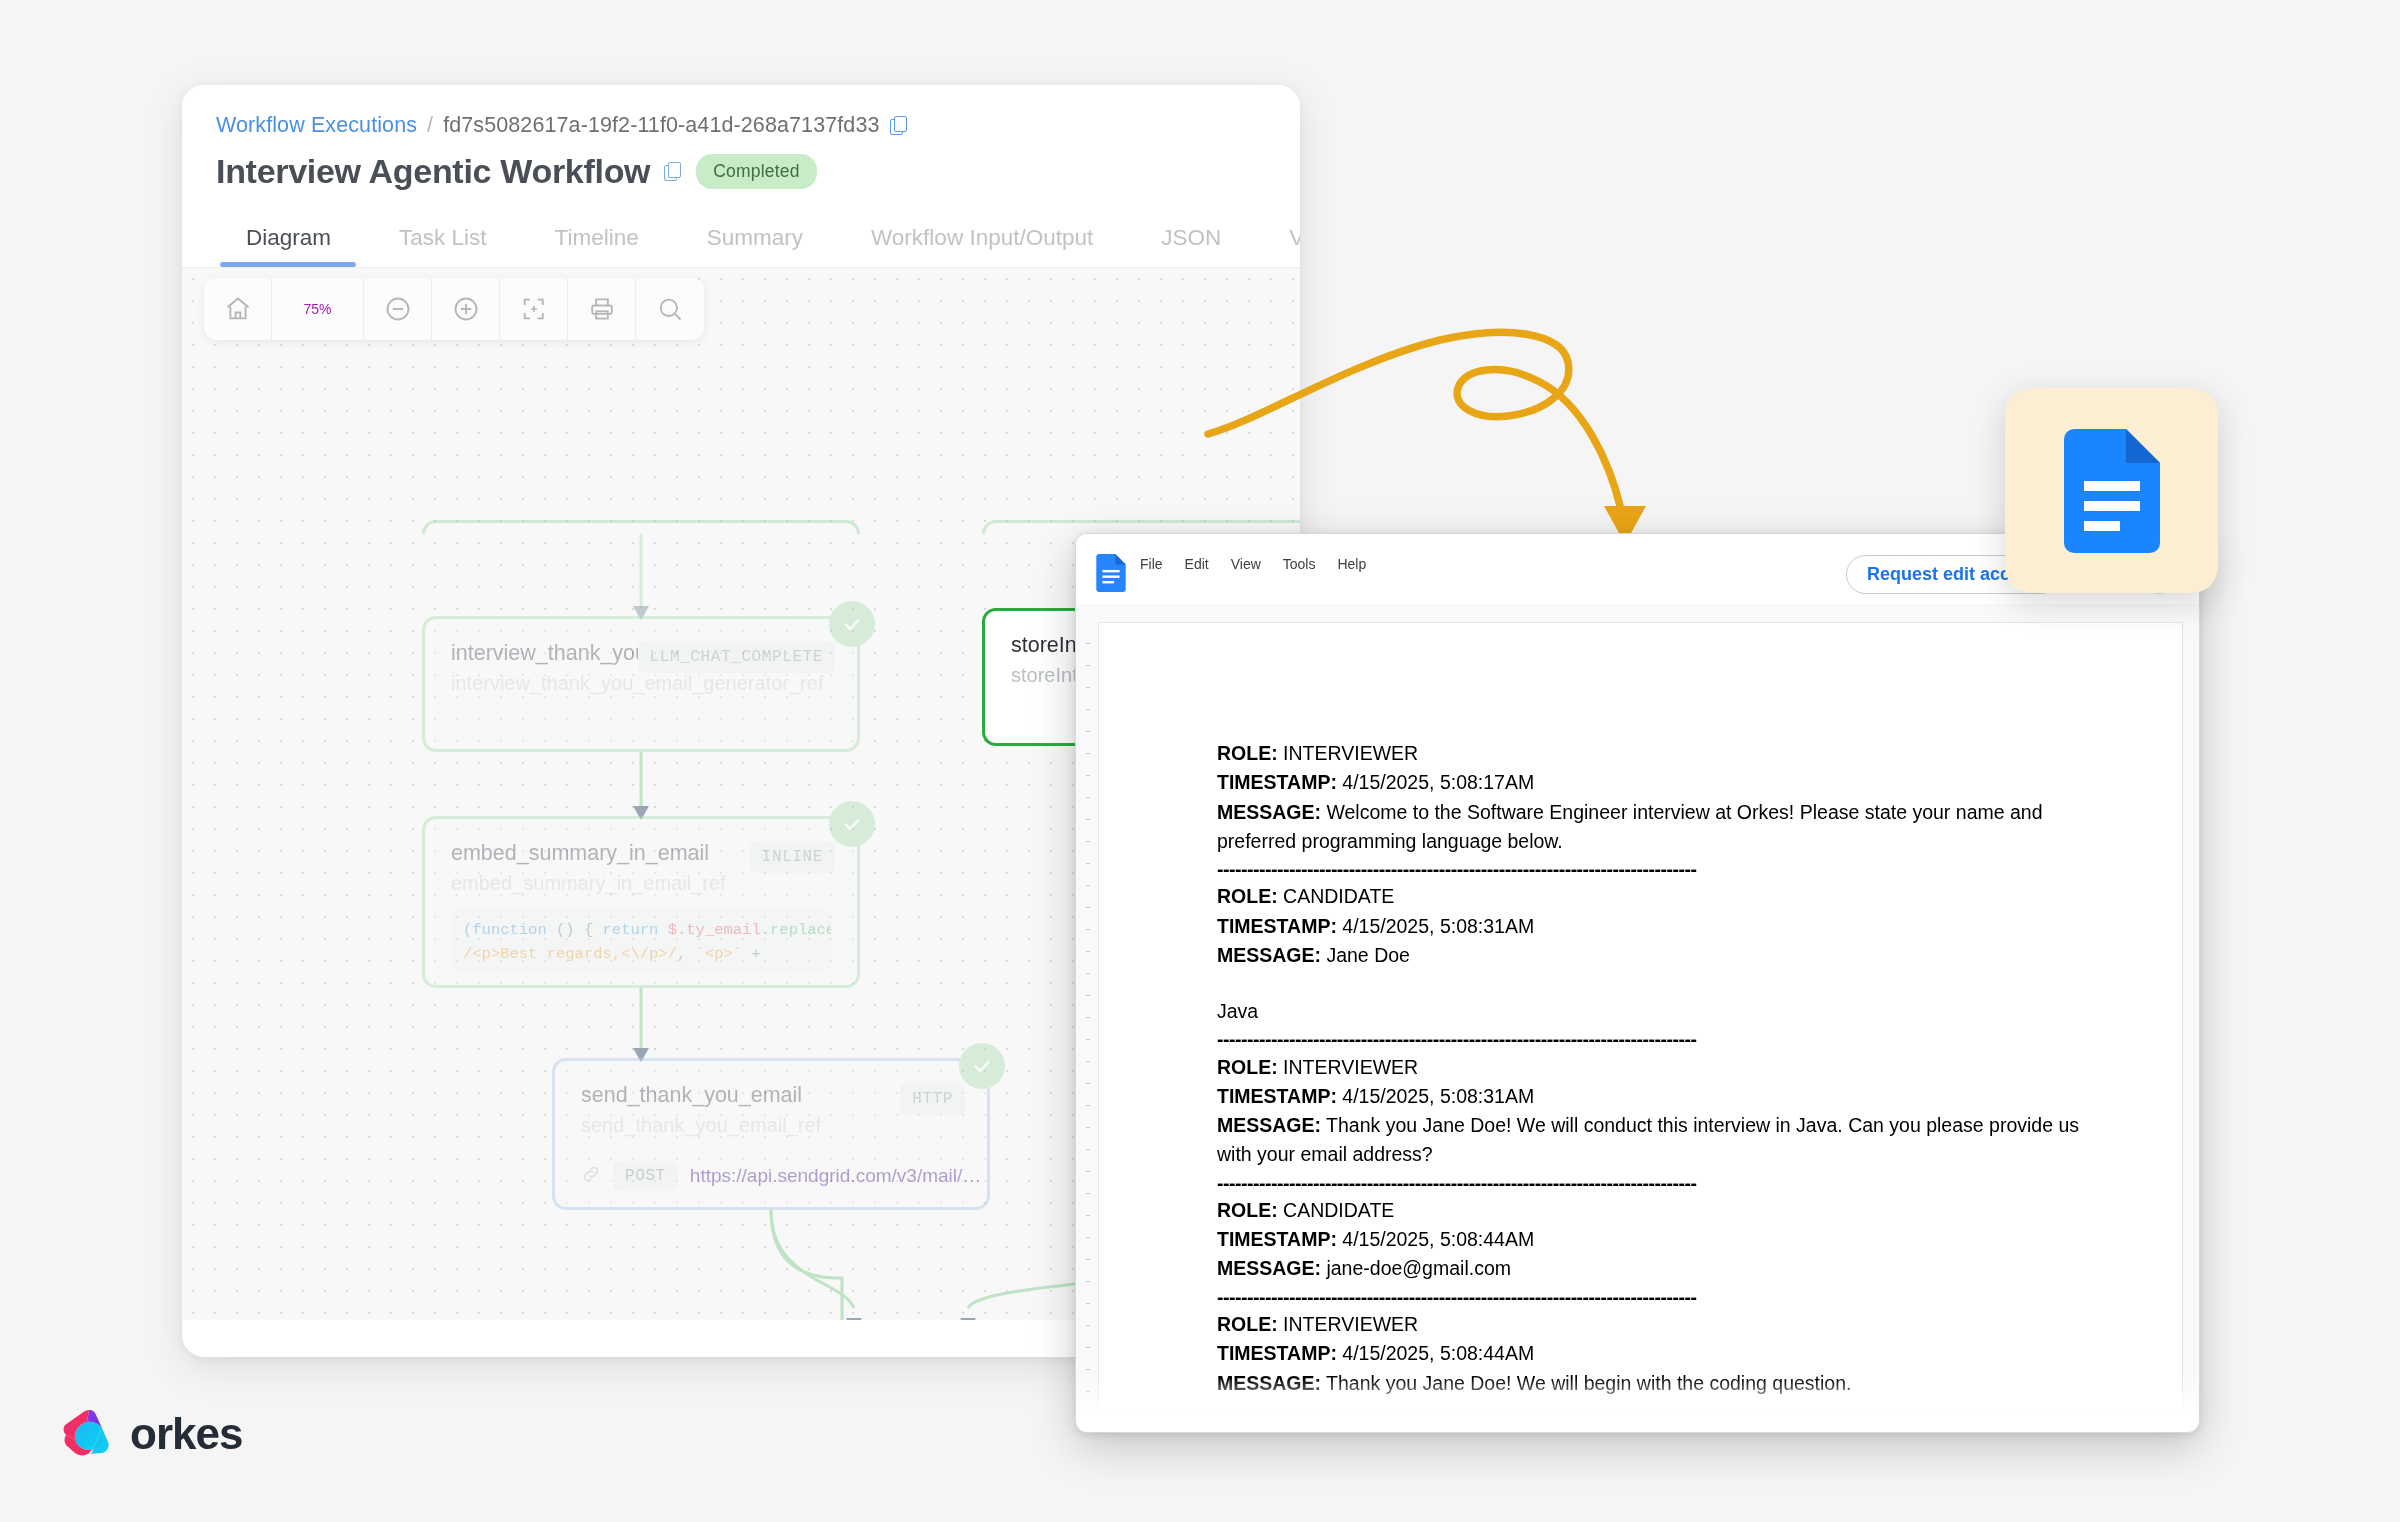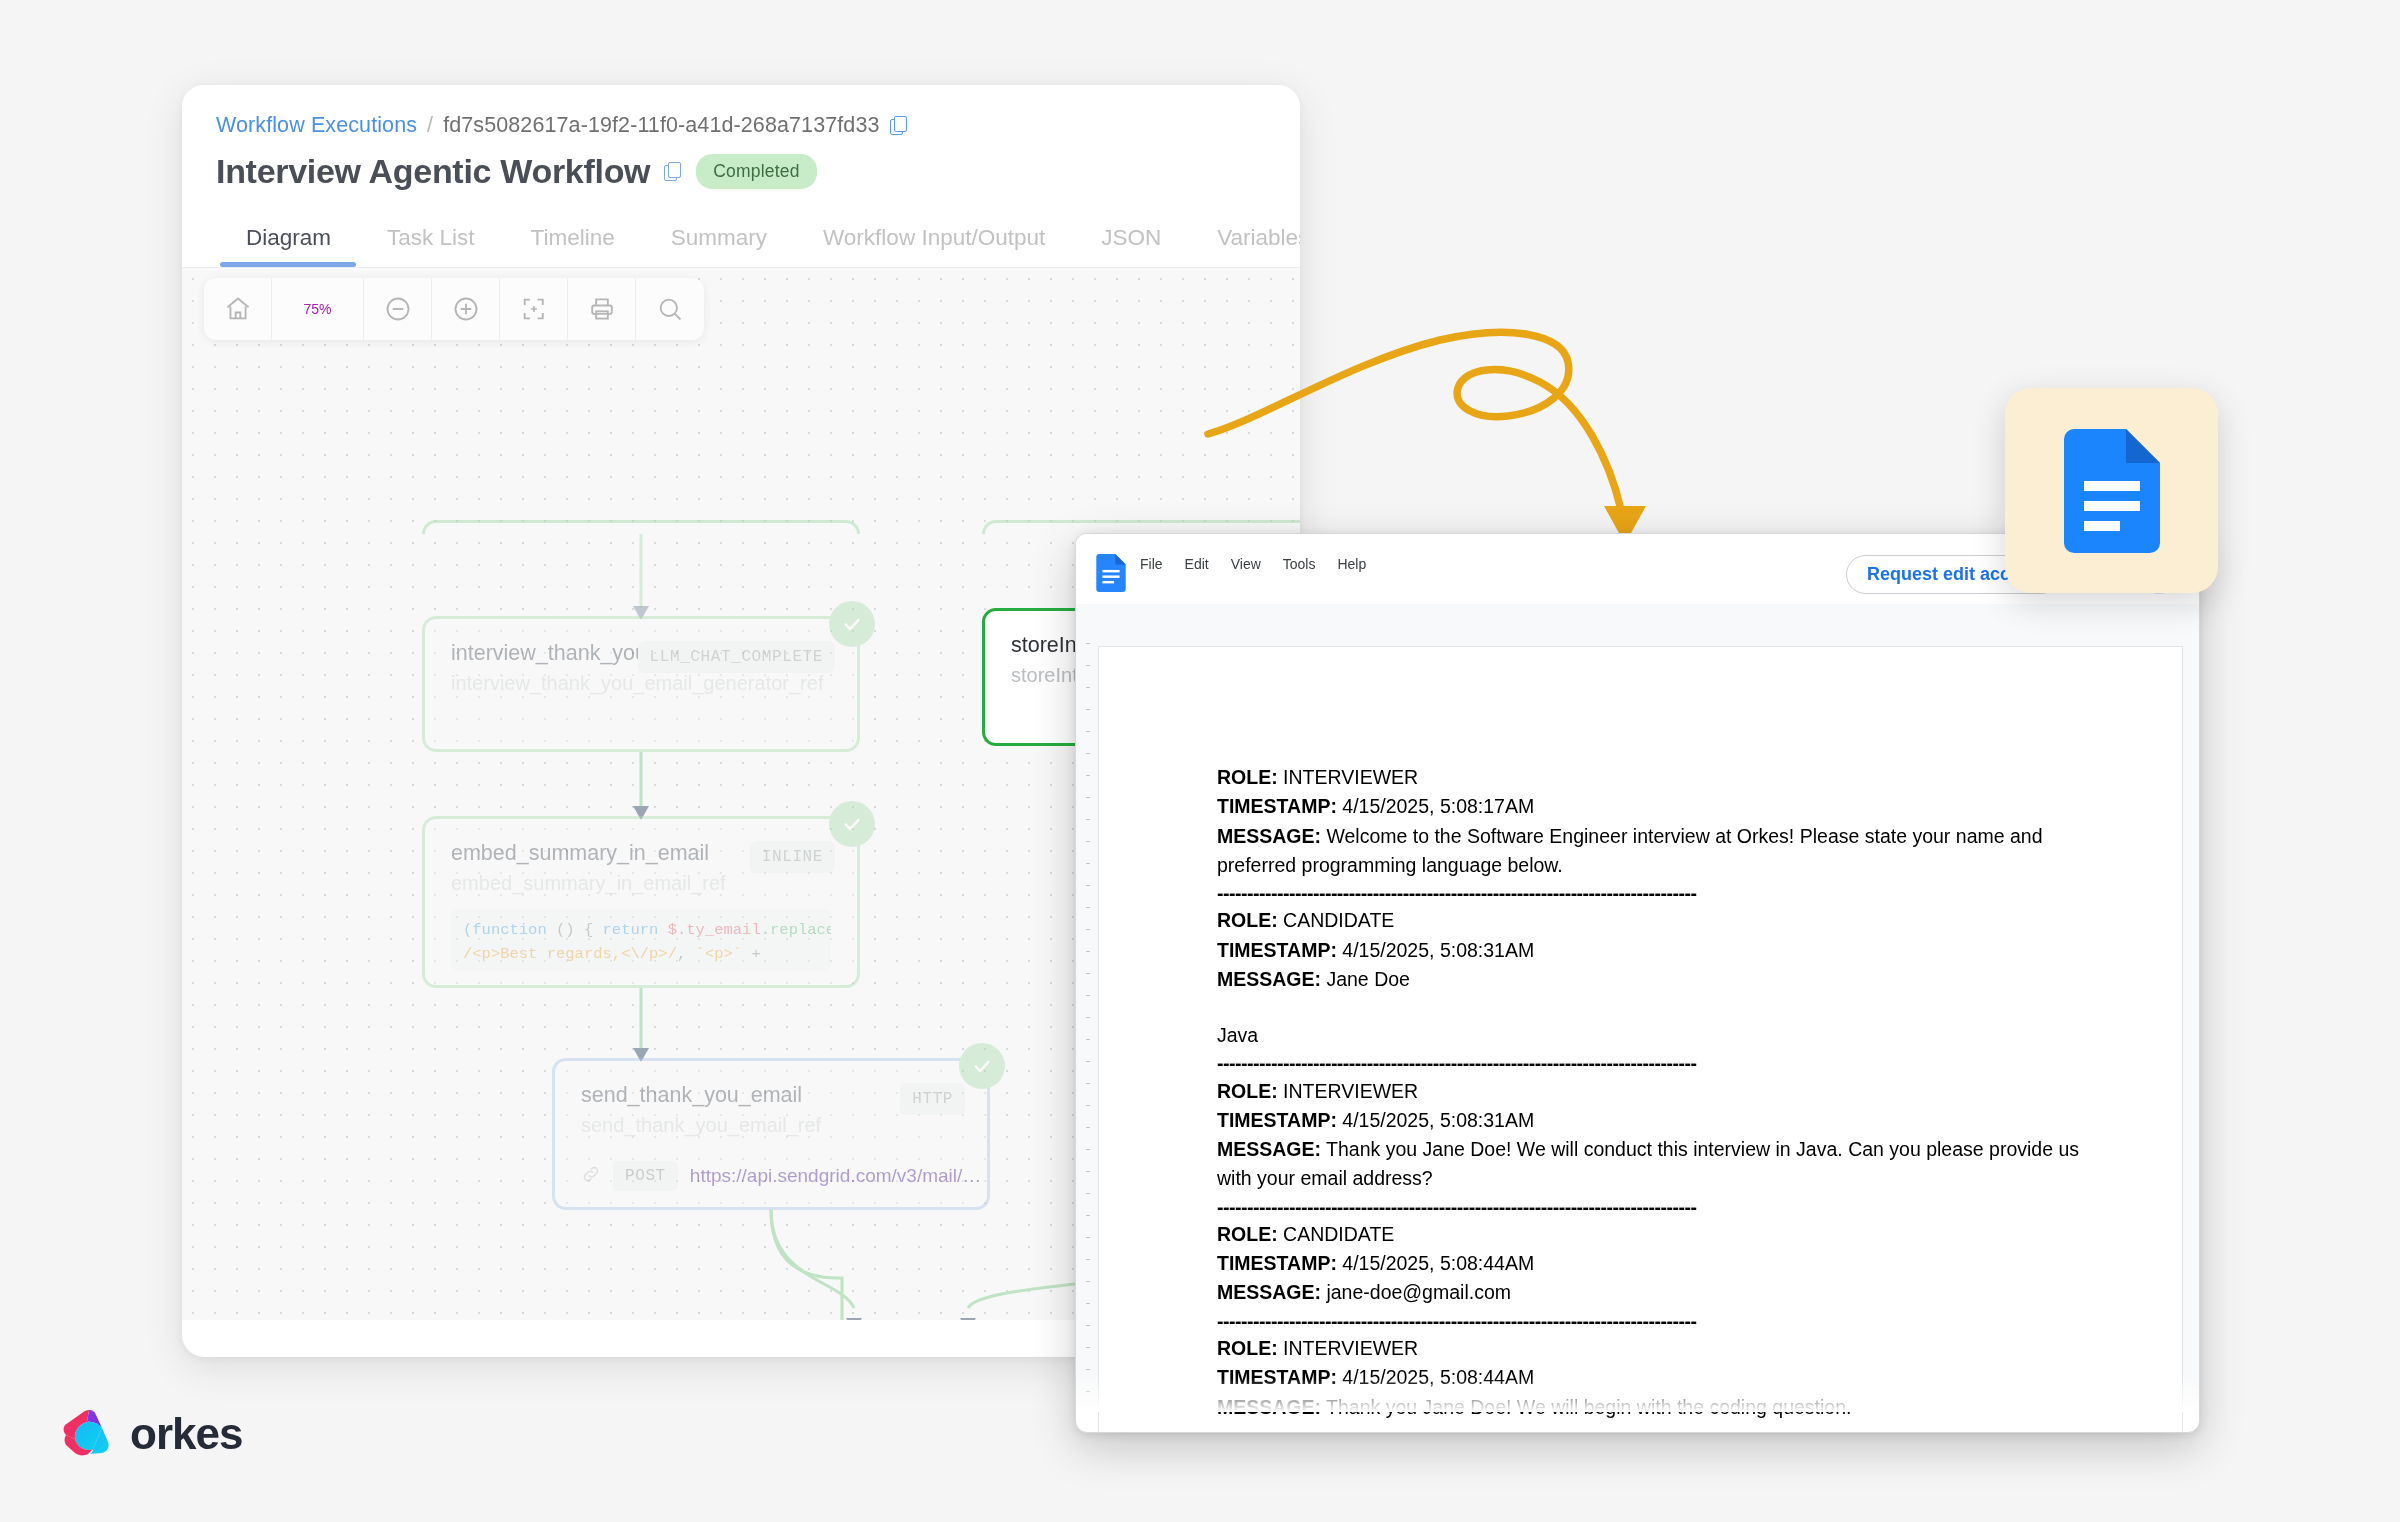--- a/index.html
+++ b/index.html
@@ -31,21 +31,21 @@
   .copy-ic::after{ content:""; position:absolute; left:4px; top:0px; width:11px; height:14px;
      border:1.8px solid #5a9bea; border-radius:2px; background:#fff; }
   .title-row { display:flex; align-items:center; gap:14px; margin-top: 14px; }
   .wf-title { font-size: 34px; font-weight: 700; color:#4a4f57; letter-spacing:-.3px; }
   .copy-ic.dark::before{ border-color:#7ea9dd; }
   .copy-ic.dark::after{ border-color:#7ea9dd; }
   .pill-completed {
     background:#c8ecc8; color:#3e6d42; font-size:17.5px; padding:7px 17px;
     border-radius:16px; letter-spacing:.2px;
   }
-  .tabs { display:flex; gap:4px; margin-top: 26px; padding-left: 4px; position:relative;text-align:right; }
+  .tabs { display:flex; gap:16px; margin-top: 26px; padding-left: 4px; position:relative;text-align:right; }
   .tab { font-size: 22.5px; color:#c2c2c2; padding: 8px 26px 16px 26px; cursor:pointer; white-space:nowrap;}
   .tab.active { color:#4a4f57; }
   .tab-underline { position:absolute; left: 4px; bottom: 0; width: 136px; height: 5px; background:#7ba9e8; border-radius:3px;}
   .tabs-rule { height:1px; background:#ececec; }
 
   
   .canvas {
     position:relative; height: 1052px; overflow:hidden;
     background-color:#f7f8f7;
     background-image: radial-gradient(#d7dbd7 1.1px, transparent 1.1px);
@@ -138,21 +138,21 @@
     border:1px solid #c9ccd0; border-radius: 22px; padding: 8px 20px;
     color:#1a73e8; font-size: 18px; font-weight:700; background:#fff; cursor:pointer; white-space:nowrap;
   }
   .cam-wrap { display:flex; align-items:center; gap:6px; cursor:pointer;}
   .caret-dn { width:0;height:0;border-left:6px solid transparent;border-right:6px solid transparent;border-top:7px solid #3c4043; }
   .avatar-blue { width: 40px; height: 40px; border-radius:50%; background:#d2e3fc; display:flex; align-items:center; justify-content:center;}
 
   .docs-body { position:relative; background:#f8f9fa; height: 808px; padding: 18px 16px 0 22px; }
   .docs-page {
     background:#fff; border:1px solid #e3e4e6; height: 100%;
-    padding: 116px 86px 0 118px; overflow:hidden; position:relative;margin-top:24px;
+    padding: 116px 86px 0 118px; overflow:hidden; position:relative;
   }
   .doc-line { font-size: 19.5px; line-height: 1.50; color:#000; }
   .doc-line b { font-weight: 700; }
   .doc-sep { font-size: 19.5px; line-height: 1.35; color:#000; letter-spacing:-0.5px; font-weight:700;}
   .doc-blank { height: 27px; }
   .doc-fade { position:absolute; left:0; right:0; bottom:0; height: 34px;
      background: linear-gradient(to bottom, rgba(255,255,255,0), #ffffff); }
   .docs-ruler { position:absolute; left: 6px; top: 18px; bottom:0; width: 12px; }
   .ruler-tick { width: 4px; height:1px; background:#c4c7c9; margin: 21px 0 0 4px; }
 

